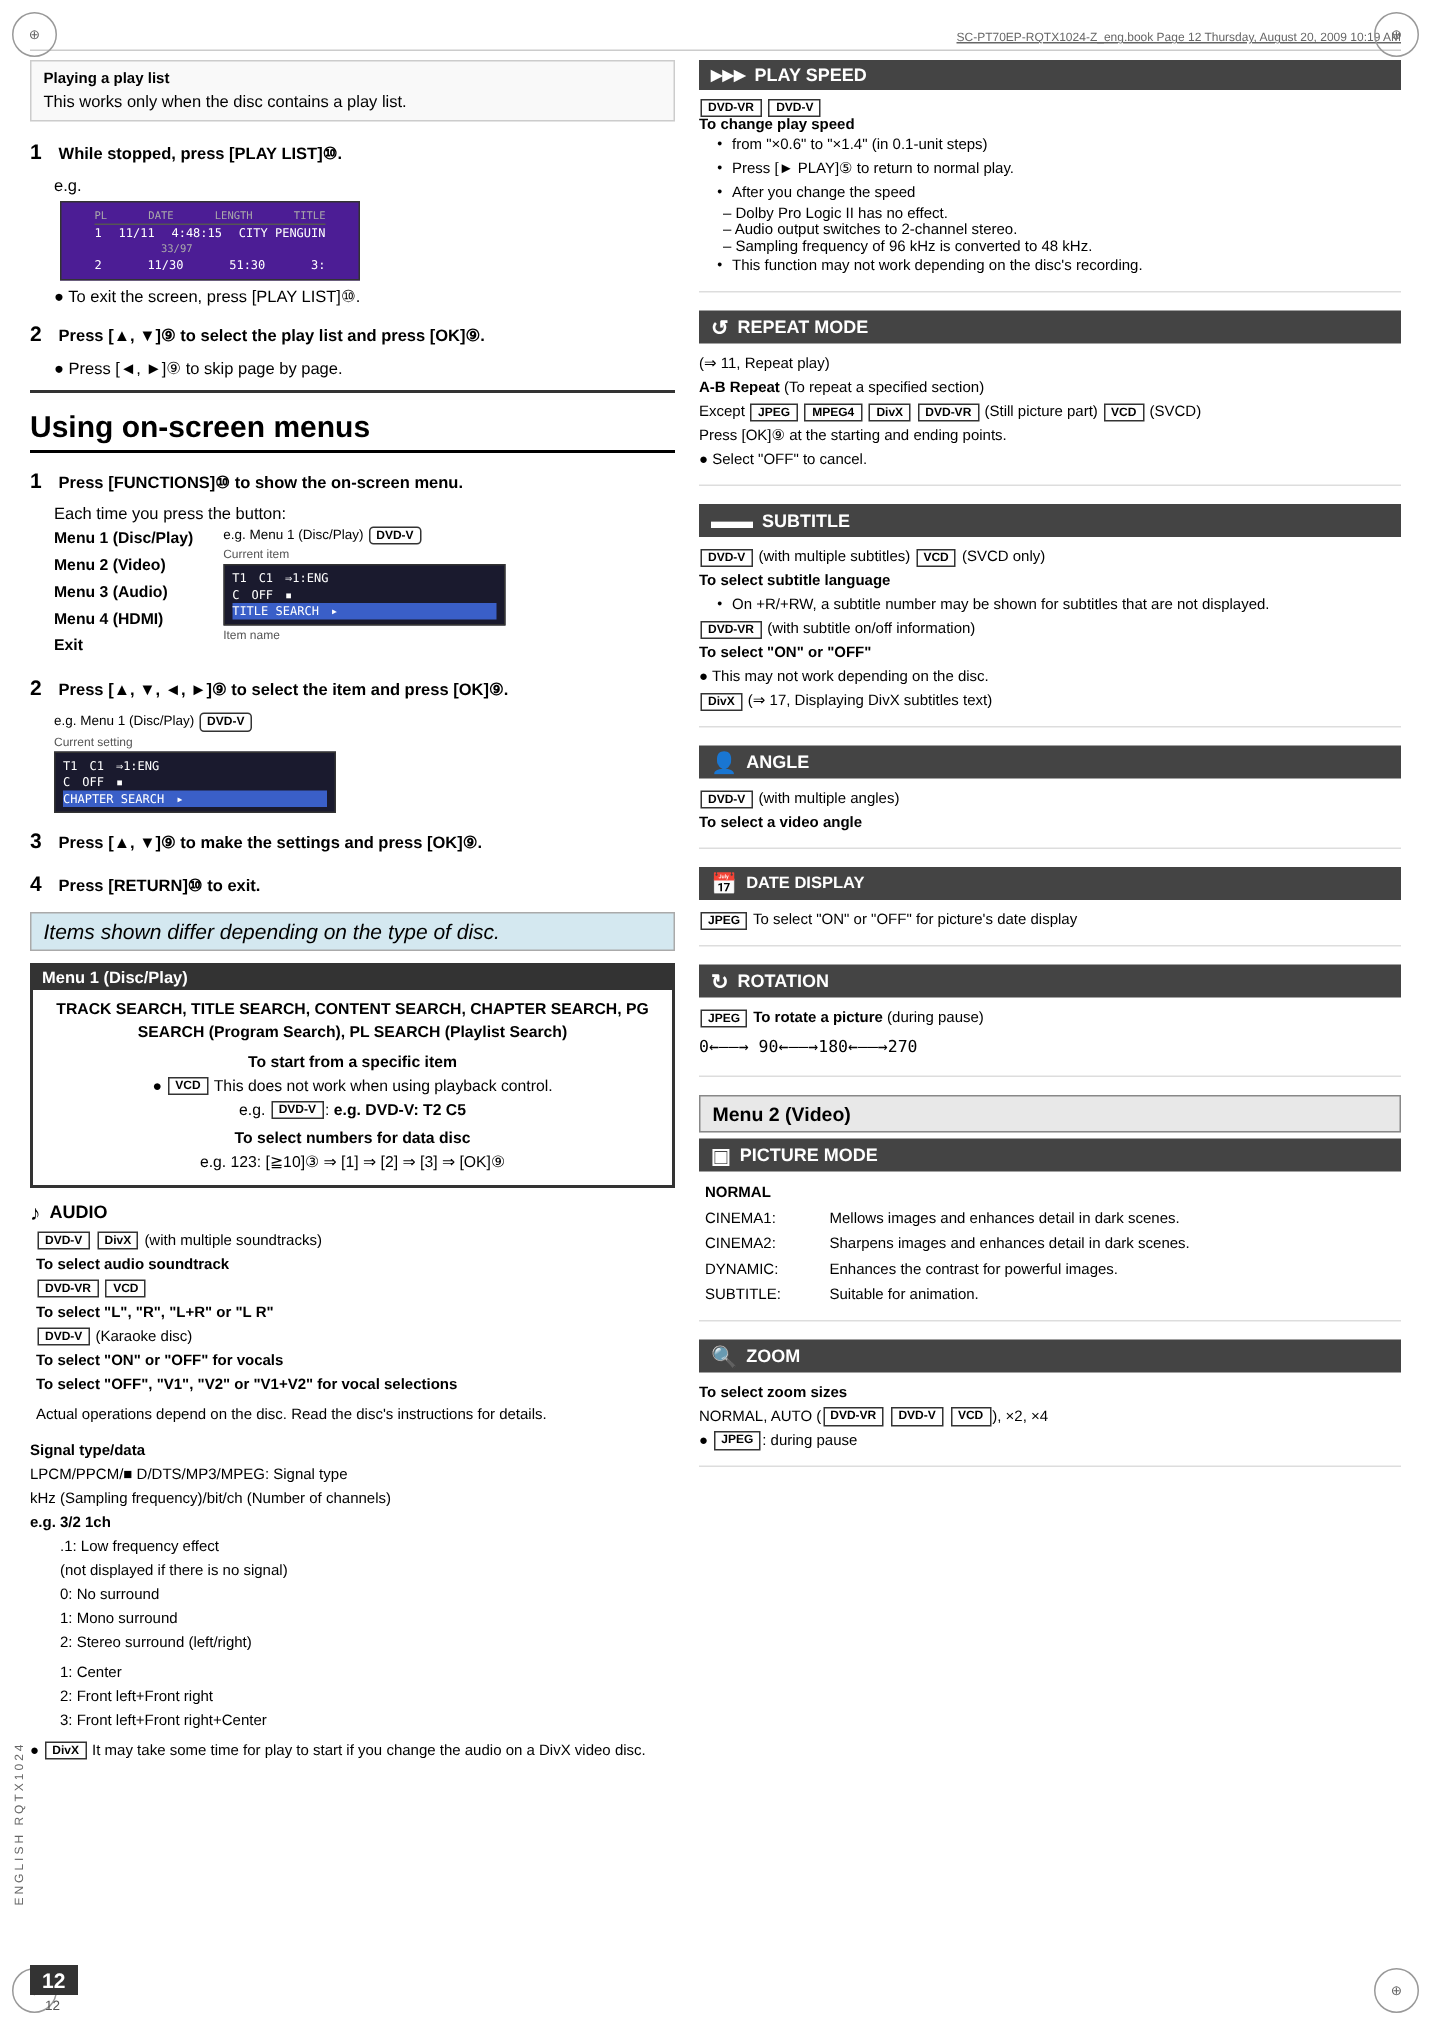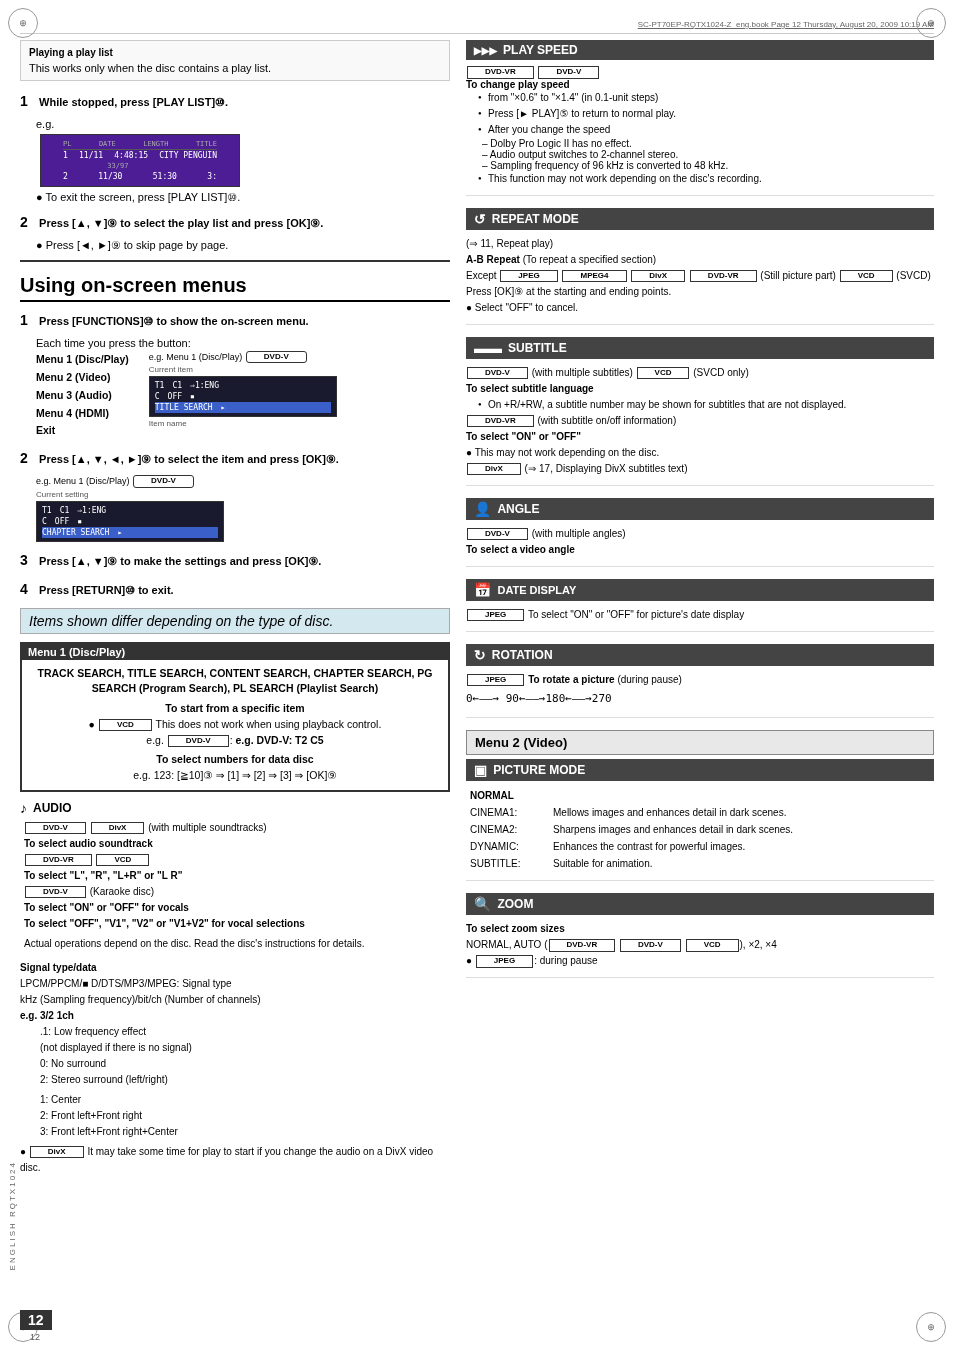--- a/index.html
+++ b/index.html
@@ -167,21 +167,21 @@
       font-size: 10.5px;
       line-height: 1.5;
       text-align: center;
     }
     .disc-section-content b { font-weight: bold; }
 
     
     .tag {
       display: inline-block;
       border: 1px solid #333;
-      padding: 0 17px;
+      padding: 0 4px;
       font-size: 8px;
       font-weight: bold;
       vertical-align: middle;
       margin: 0 1px;
       line-height: 1.3;
     }
     .tag-round {
       border-radius: 3px;
     }
 
@@ -523,20 +523,21 @@
 
       <div class="signal-box">
         <div><b>Signal type/data</b></div>
         <div>LPCM/PPCM/■ D/DTS/MP3/MPEG:  Signal type</div>
         <div>kHz (Sampling frequency)/bit/ch (Number of channels)</div>
         <div><b>e.g.  3/2  1ch</b></div>
         <div style="margin-left:20px;">
           <div>.1:  Low frequency effect</div>
           <div>(not displayed if there is no signal)</div>
           <div>0:  No surround</div>
+          <div>1:  Mono surround</div>
           <div>2:  Stereo surround (left/right)</div>
           <div style="margin-top:4px;">1:  Center</div>
           <div>2:  Front left+Front right</div>
           <div>3:  Front left+Front right+Center</div>
         </div>
         <div style="margin-top:4px;">● <span class="tag">DivX</span> <span>It may take some time for play to start if you change the audio on a DivX video disc.</span></div>
       </div>
 
     </div>
 

